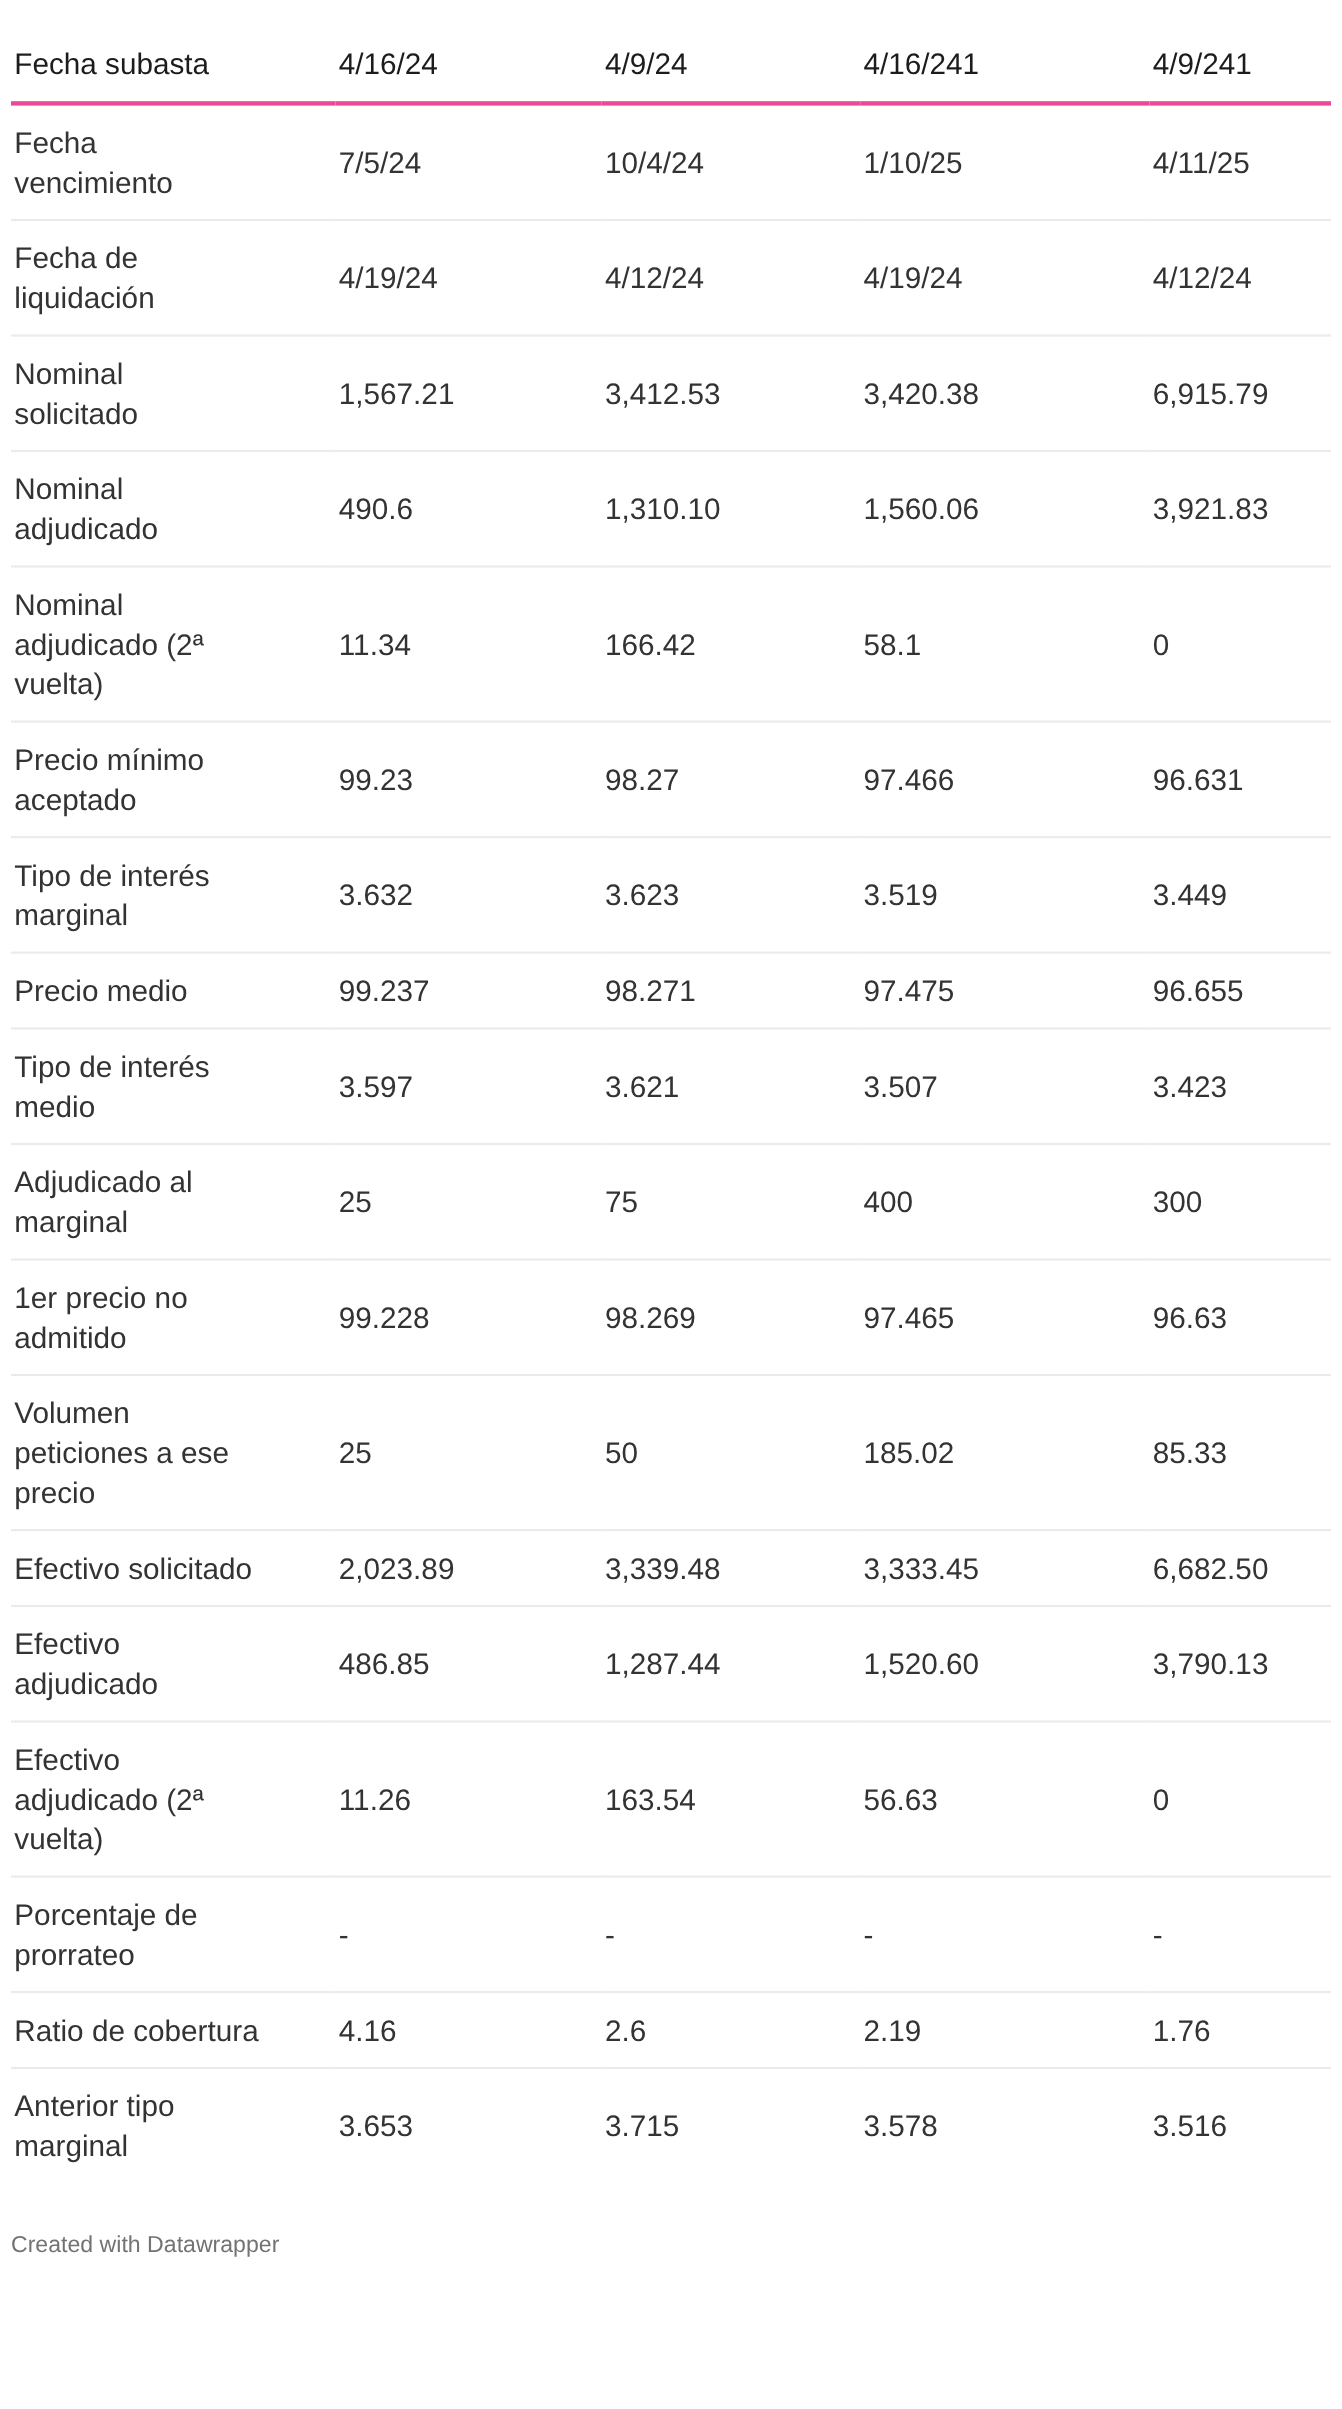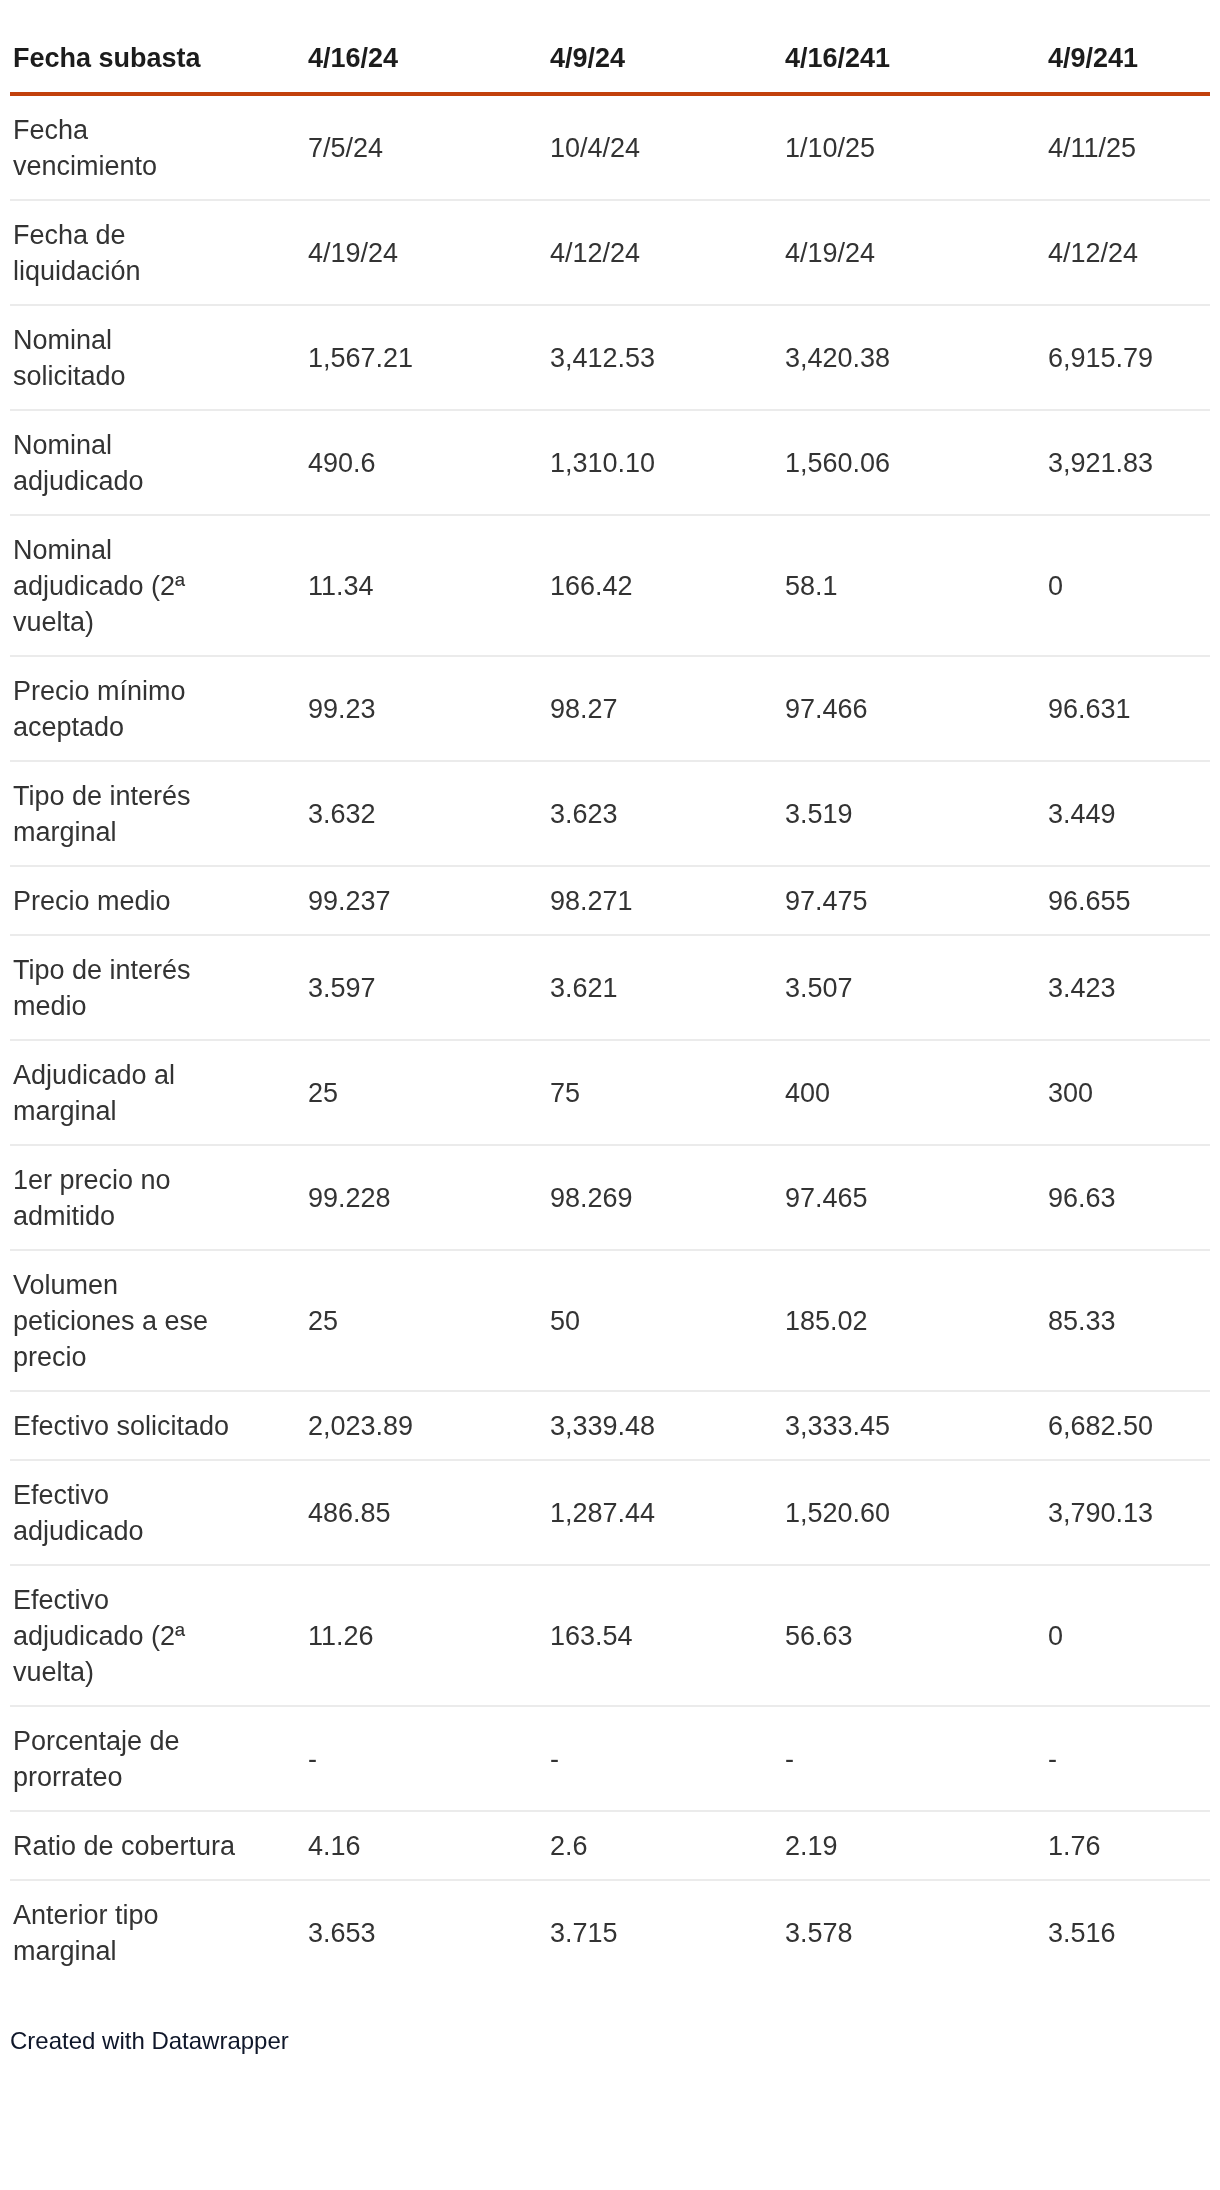--- a/index.html
+++ b/index.html
@@ -32,39 +32,39 @@
     font-size: 27px;
     line-height: 36px;
     text-align: left;
     vertical-align: middle;
     font-weight: 400;
     color: #333333;
     padding: 16px 10px 15px 3px;
     word-wrap: break-word;
   }
   thead th {
-    font-weight: 700;
+    font-weight: 400;
     color: #1c1c1c;
     padding-top: 40px;
     padding-bottom: 16px;
-    border-bottom: 4px solid #c2410c;
+    border-bottom: 4px solid #ec4899;
   }
   tbody tr + tr {
     border-top: 2px solid #ebebeb;
     margin-top: 40px;
   }
   tbody th.row-label {
     white-space: pre-line;
     font-weight: 400;
   }
   .credit {
     margin-top: 42px;
-    font-size: 24px;
+    font-size: 21px;
     line-height: 30px;
-    color: #0f172a;
+    color: #737373;
   }
 </style>
 </head>
 <body>
 
 <div class="page">
   <table class="auction-table">
     <colgroup>
       <col class="c-label">
         <col class="c-1">

